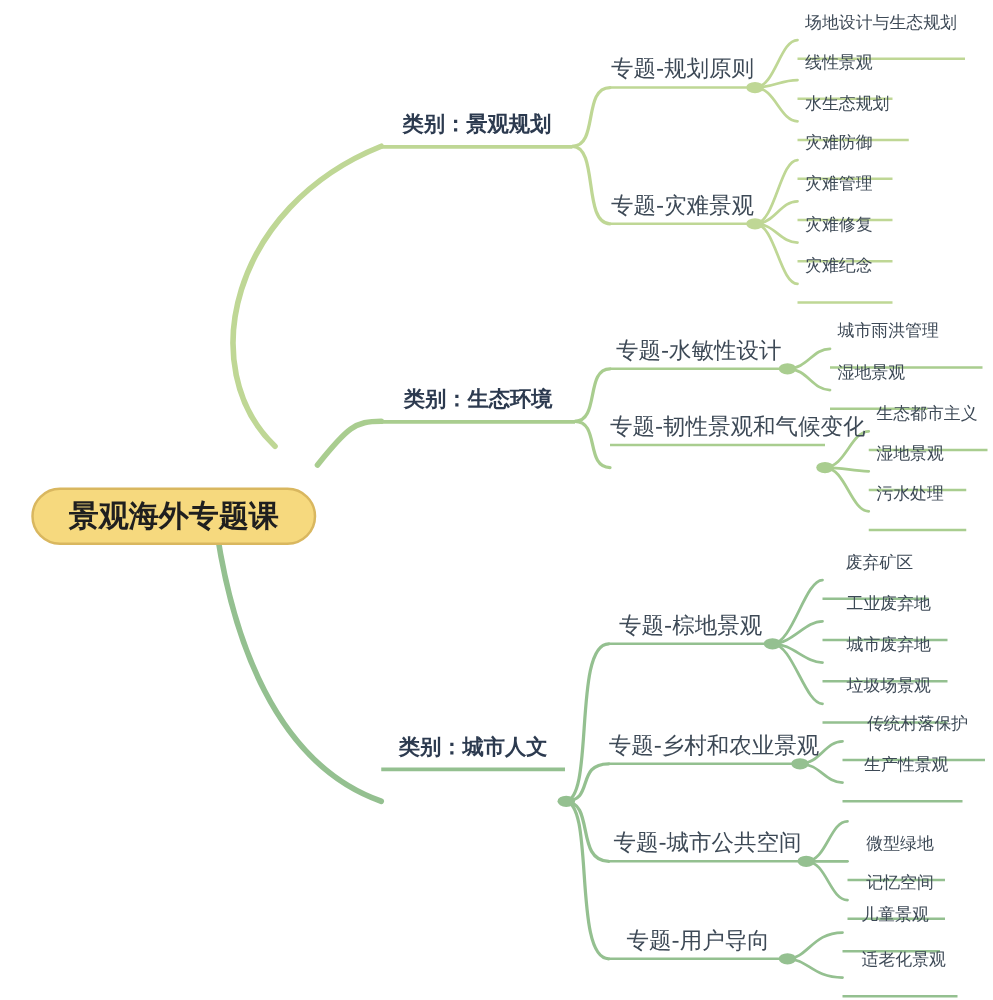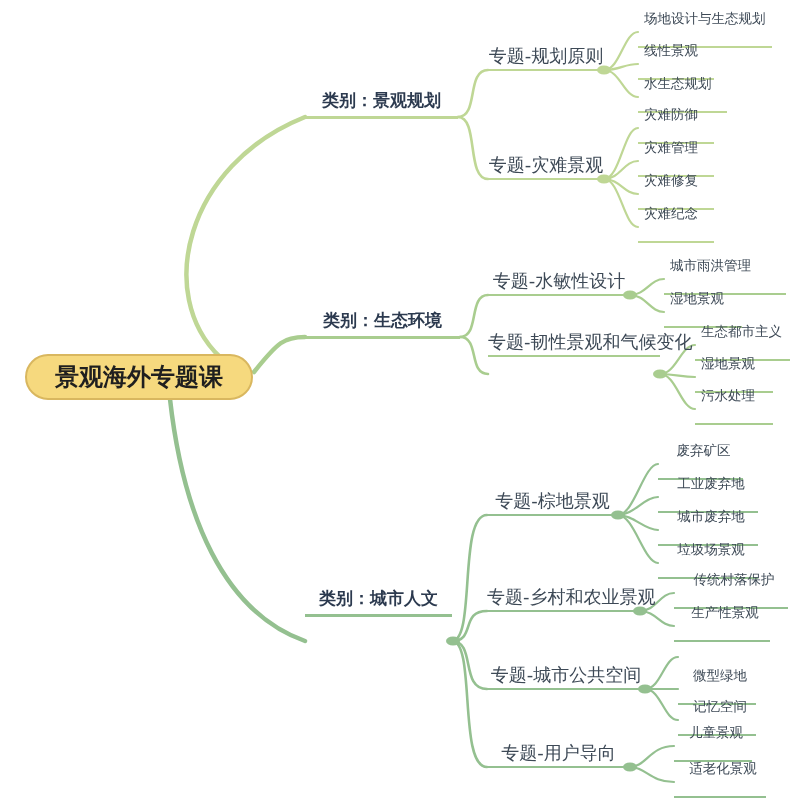--- a/index.html
+++ b/index.html
@@ -12,21 +12,21 @@
   .s-b1{stroke:var(--branch1);} .s-b2{stroke:var(--branch2);} .s-b3{stroke:var(--branch3);}
   .f-b1{fill:var(--branch1);}  .f-b2{fill:var(--branch2);}  .f-b3{fill:var(--branch3);}
   .main-curve{stroke-width:4.5px;}
   .topic-curve{stroke-width:2.6px;}
   .leaf-curve{stroke-width:2.2px;}
 
   .node{position:absolute;z-index:2;box-sizing:border-box;white-space:nowrap;}
   .root{
     width:228px;height:46px;line-height:42px;text-align:center;
     background:var(--root_fill);border:2px solid var(--root_border);
-    border-radius:23px;font-size:24px;font-weight:bold;color:var(--root_text);
+    border-radius:23px;font-size:24px;font-weight:bold;color:var(--root_text);margin-top:36px;
   }
   .cat{
     font-size:17px;font-weight:bold;color:var(--category_text);
     line-height:22px;padding-bottom:5px;text-align:center;
     border-bottom:3px solid;
   }
   .topic{
     font-size:18px;color:var(--node_text);
     line-height:18px;padding-bottom:4px;text-align:center;
     border-bottom:2px solid;

